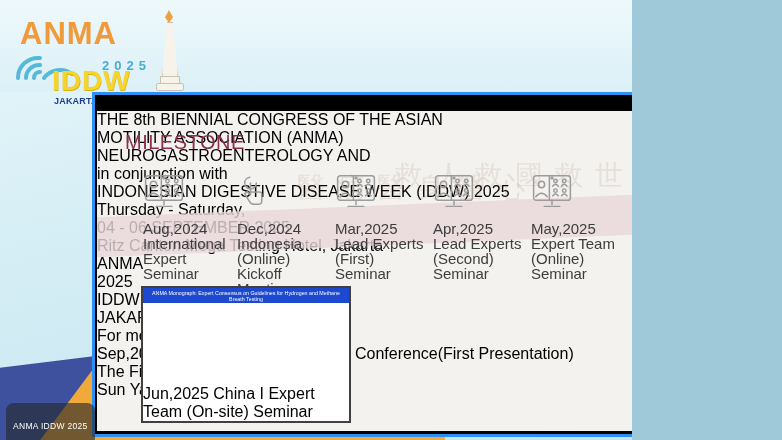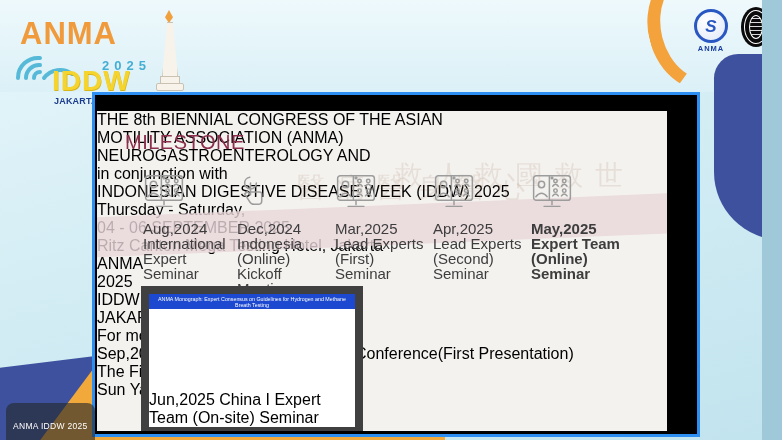--- a/index.html
+++ b/index.html
@@ -1,16 +1,16 @@
 <!DOCTYPE html>
 <html><head>
 <meta charset="utf-8">
 <style>
   html,body{margin:0;padding:0;background:#9fc9d8;}
-  .canvas{position:relative;width:762px;height:440px;overflow:hidden;
+  .canvas{position:relative;width:632px;height:440px;overflow:hidden;
     font-family:"Liberation Sans",sans-serif;
     background:linear-gradient(165deg,#e7f7fb 0%,#d6eef5 40%,#c2e4ee 100%);}
   
   .top-band{position:absolute;left:0;top:0;width:782px;height:92px;
     background:linear-gradient(180deg,#eef9fc,#dbf0f7);}
   .shape-blue-tr{position:absolute;left:714px;top:54px;width:68px;height:186px;
     background:#3d519e;border-radius:34px 0 0 95px;}
   .shape-orange-arc{position:absolute;left:648px;top:-38px;width:86px;height:108px;
     border:11px solid transparent;border-left:13px solid #f3a23c;border-radius:50%;
     transform:rotate(-14deg);}
@@ -54,23 +54,23 @@
     font-size:28px;letter-spacing:12px;white-space:nowrap;}
   .wm-cn.l1{left:200px;top:14px;margin-top:44px;}
   .wm-cn.l2{left:298px;top:46px;}
   .slide-title{position:absolute;left:28px;top:20px;font-size:20px;font-weight:normal;color:#8e2e4e;letter-spacing:.5px;}
   .band{position:absolute;left:-12px;top:94px;width:610px;height:40px;background:#e9d6da;
     transform:rotate(-2.4deg);opacity:.8;}
   .ms-col{position:absolute;top:62px;width:98px;}
   .ms-col .ic{height:42px;}
   .ms-col svg{stroke:#9c9c9c;fill:none;stroke-width:1.7;stroke-linecap:round;stroke-linejoin:round;}
   .ms-col .txt{margin-top:6px;font-size:15px;color:#3d3d3d;line-height:15px;}
-  .c1{left:46px;} .c2{left:140px;} .c3{left:238px;} .c4{left:336px;} .c5{left:434px;font-weight:bold;}
-  
-  .photo-card{position:absolute;left:44px;top:175px;width:206px;background:#fff;border:8px solid #404040;}
+  .c1{left:46px;} .c2{left:140px;} .c3{left:238px;} .c4{left:336px;} .c5{left:434px;}
+  
+  .photo-card{position:absolute;left:44px;top:175px;width:206px;background:#fff;border:2px solid #404040;}
   .pc-banner{height:15px;background:#1c49cf;color:#fff;font-size:5.3px;display:flex;align-items:center;
     justify-content:center;text-align:center;padding:0 3px;line-height:6px;}
   .pc-photo{position:relative;height:82px;overflow:hidden;
     background:linear-gradient(180deg,#d8cec2 0%,#cfc4b6 55%,#b7a globalization 0;
     background:linear-gradient(180deg,#d8cec2 0%,#cfc4b6 55%,#b3a390 100%);}
   .pc-screen{position:absolute;left:50px;top:5px;width:106px;height:50px;border:2px solid #8a8378;
     background:linear-gradient(180deg,#e8edf4 0 34%,#4a7bd0 34%,#2f58b8 100%);}
   .pc-screen::before{content:"";position:absolute;left:8px;top:4px;right:8px;height:3px;background:#3f6cc4;opacity:.8;}
   .pc-wallline{position:absolute;top:0;bottom:30px;width:2px;background:#bdb2a3;}
   .wl1{left:30px;} .wl2{left:176px;}

